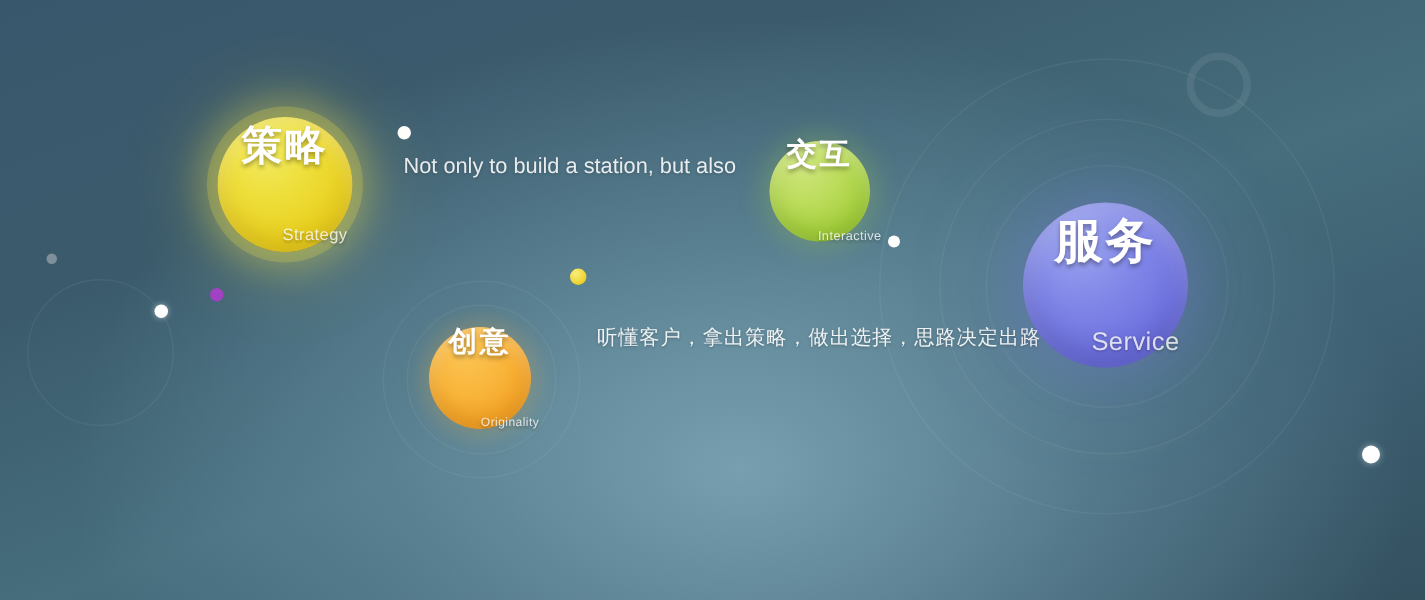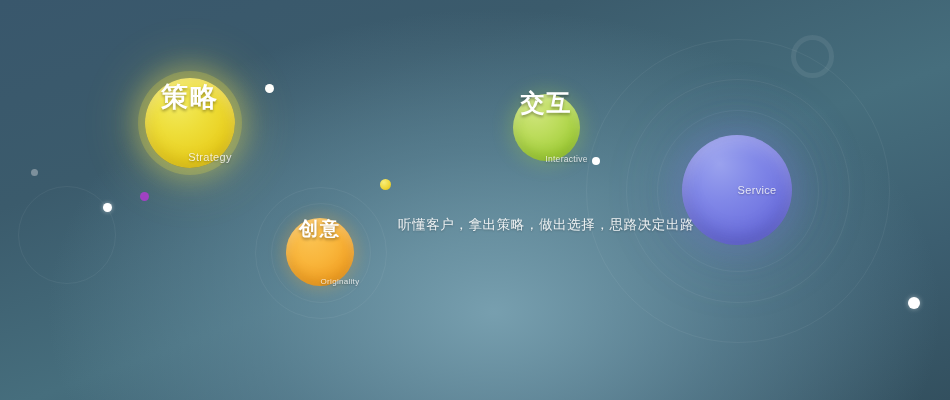--- a/index.html
+++ b/index.html
@@ -88,35 +88,35 @@
 
   
   #bubble-interactive {
     left: 513px; top: 94px; width: 67px; height: 67px;
     background: radial-gradient(circle at 34% 26%, #cfe57c 0%, #bcdc5c 36%, #a4cf3c 70%, #8cbc2a 100%);
     box-shadow:
       0 0 16px 6px rgba(170,210,70,0.22),
       inset 0 -6px 12px rgba(70,110,10,0.22),
       inset 0 5px 10px rgba(255,255,255,0.30);
   }
-  #bubble-interactive .cn { font-size: 24px; margin-bottom: 4px; }
+  #bubble-interactive .cn { font-size: 20px; margin-bottom: 4px; }
   #bubble-interactive .en { font-size: 8.5px; }
 
   
   #bubble-service {
     left: 682px; top: 135px; width: 110px; height: 110px;
     background: radial-gradient(circle at 34% 26%, #9aa2ee 0%, #8188e8 34%, #6f73e0 66%, #5e60cf 100%);
     box-shadow:
       0 0 26px 12px rgba(120,125,225,0.20),
       0 0 60px 26px rgba(110,120,210,0.10),
       inset 0 -9px 18px rgba(40,40,110,0.25),
       inset 0 8px 16px rgba(255,255,255,0.26);
   }
   #bubble-service .cn { font-size: 32px; margin-bottom: 7px; }
-  #bubble-service .en { font-size: 11px; }
+  #bubble-service .en { font-size: 17px; }
 
   
   #english-tagline {
     position: absolute;
     left: 269px; top: 101px;
     width: 240px;
     color: rgba(255,255,255,0.88);
     font-size: 14.5px;
     line-height: 1.45;
     text-shadow: 0 1px 2px rgba(0,0,0,0.22);
@@ -187,23 +187,25 @@
     <span class="cn">创意</span>
     <span class="en">Originality</span>
   </div>
 
   <div class="bubble" id="bubble-interactive">
     <span class="cn">交互</span>
     <span class="en">Interactive</span>
   </div>
 
   <div class="bubble" id="bubble-service">
+    <span class="cn">服务</span>
     <span class="en">Service</span>
   </div>
 
   <div id="english-tagline">
+    <span class="line">Not only to build a station, but also</span>
   </div>
 
   <div id="headline-block">
     <span id="headline-sub">听懂客户，拿出策略，做出选择，思路决定出路</span>
   </div>
 
 </div>
 
 </body></html>

